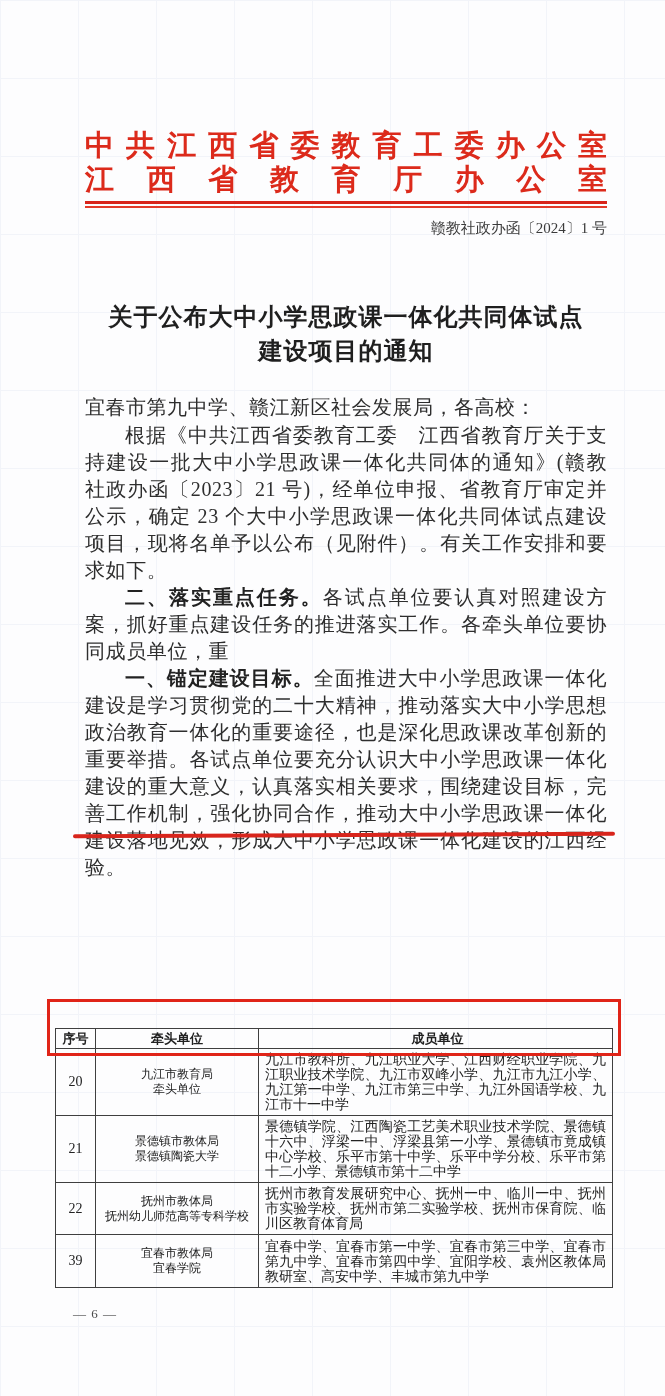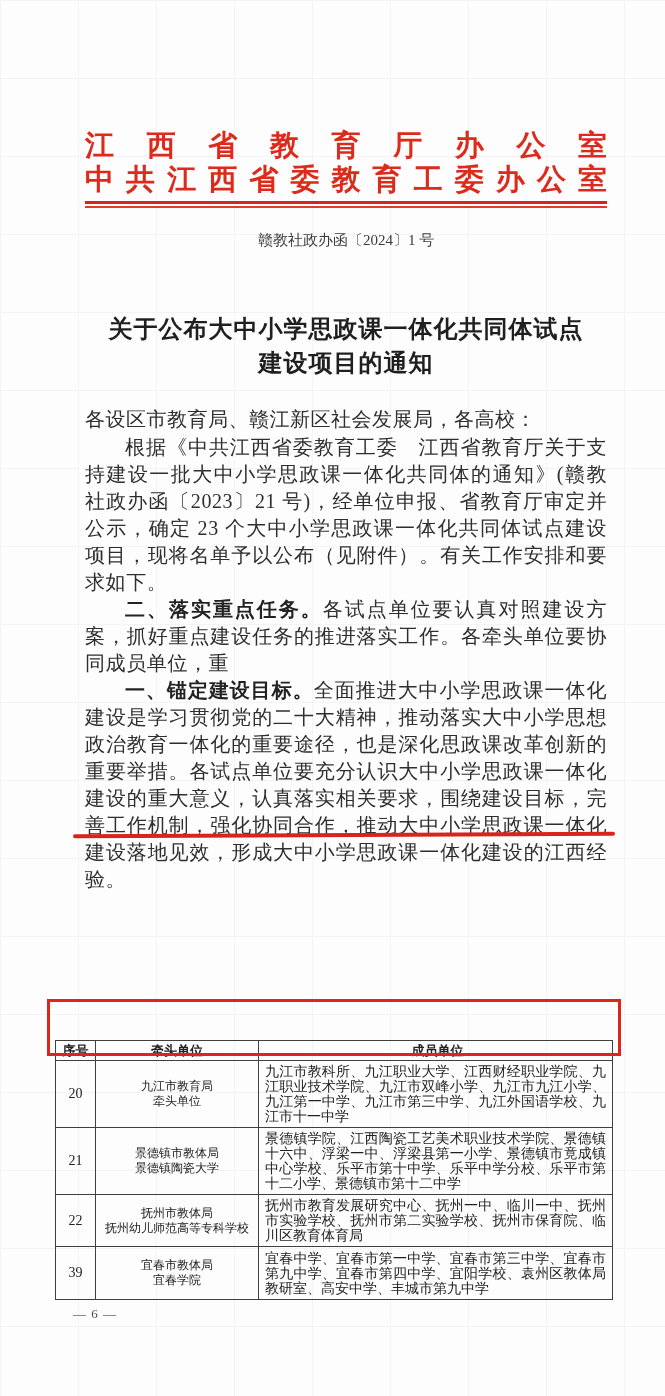--- a/index.html
+++ b/index.html
@@ -23,21 +23,21 @@
     line-height:34px;
     text-align:justify; text-align-last:justify;
     white-space:normal;
   }
   .red-rule {
     margin-top:5px; height:7px;
     border-top:3px solid #d8241a;
     border-bottom:2px solid #e23a29;
   }
   .doc-number {
-    margin-top:21px; text-align:center;
+    margin-top:9px; text-align:right;
     font-size:15px; line-height:22px; color:#3a3a3a;
   }
   .title {
     margin:61px auto 0; max-width:482px;
     font-size:24px; line-height:34px; font-weight:bold;
     text-align:center; color:#1f1f1f; letter-spacing:1px;
   }
   .salutation { margin-top:24px; font-size:20px; line-height:30px; letter-spacing:0.5px; }
   .para {
     font-size:20px; line-height:27px; letter-spacing:0.6px;
@@ -75,29 +75,29 @@
     position:absolute; left:73px; top:1306px;
     font-size:13px; color:#4a4a4a; letter-spacing:1px;
   }
 </style>
 </head>
 <body>
 
 <div class="page">
 
   <div>
+    <div class="org-line" style="color: rgb(220, 42, 27);">中 共 江 西 省 委 教 育 工 委 办 公 室</div>
     <div class="org-line" style="color: rgb(220, 42, 27);">江 西 省 教 育 厅 办 公 室</div>
-    <div class="org-line" style="color: rgb(220, 42, 27);">中 共 江 西 省 委 教 育 工 委 办 公 室</div>
     <div class="red-rule"></div>
     <div class="doc-number">赣教社政办函〔2024〕1 号</div>
   </div>
 
   <h1 class="title">关于公布大中小学思政课一体化共同体试点建设项目的通知</h1>
 
-  <div class="salutation">各设区市教育局、赣江新区社会发展局，各高校：</div>
+  <div class="salutation">宜春市第九中学、赣江新区社会发展局，各高校：</div>
 
   <div id="paragraphs">
       <p class="para">根据《中共江西省委教育工委　江西省教育厅关于支持建设一批大中小学思政课一体化共同体的通知》(赣教社政办函〔2023〕21 号)，经单位申报、省教育厅审定并公示，确定 23 个大中小学思政课一体化共同体试点建设项目，现将名单予以公布（见附件）。有关工作安排和要求如下。</p>
       <p class="para"><b>二、落实重点任务。</b>各试点单位要认真对照建设方案，抓好重点建设任务的推进落实工作。各牵头单位要协同成员单位，重</p>
       <p class="para"><b>一、锚定建设目标。</b>全面推进大中小学思政课一体化建设是学习贯彻党的二十大精神，推动落实大中小学思想政治教育一体化的重要途径，也是深化思政课改革创新的重要举措。各试点单位要充分认识大中小学思政课一体化建设的重大意义，认真落实相关要求，围绕建设目标，完善工作机制，强化协同合作，推动大中小学思政课一体化建设落地见效，形成大中小学思政课一体化建设的江西经验。</p>
     </div>
 
   <div class="red-underline" style="background: rgb(216, 37, 28);"></div>
 
   <table class="attach">

